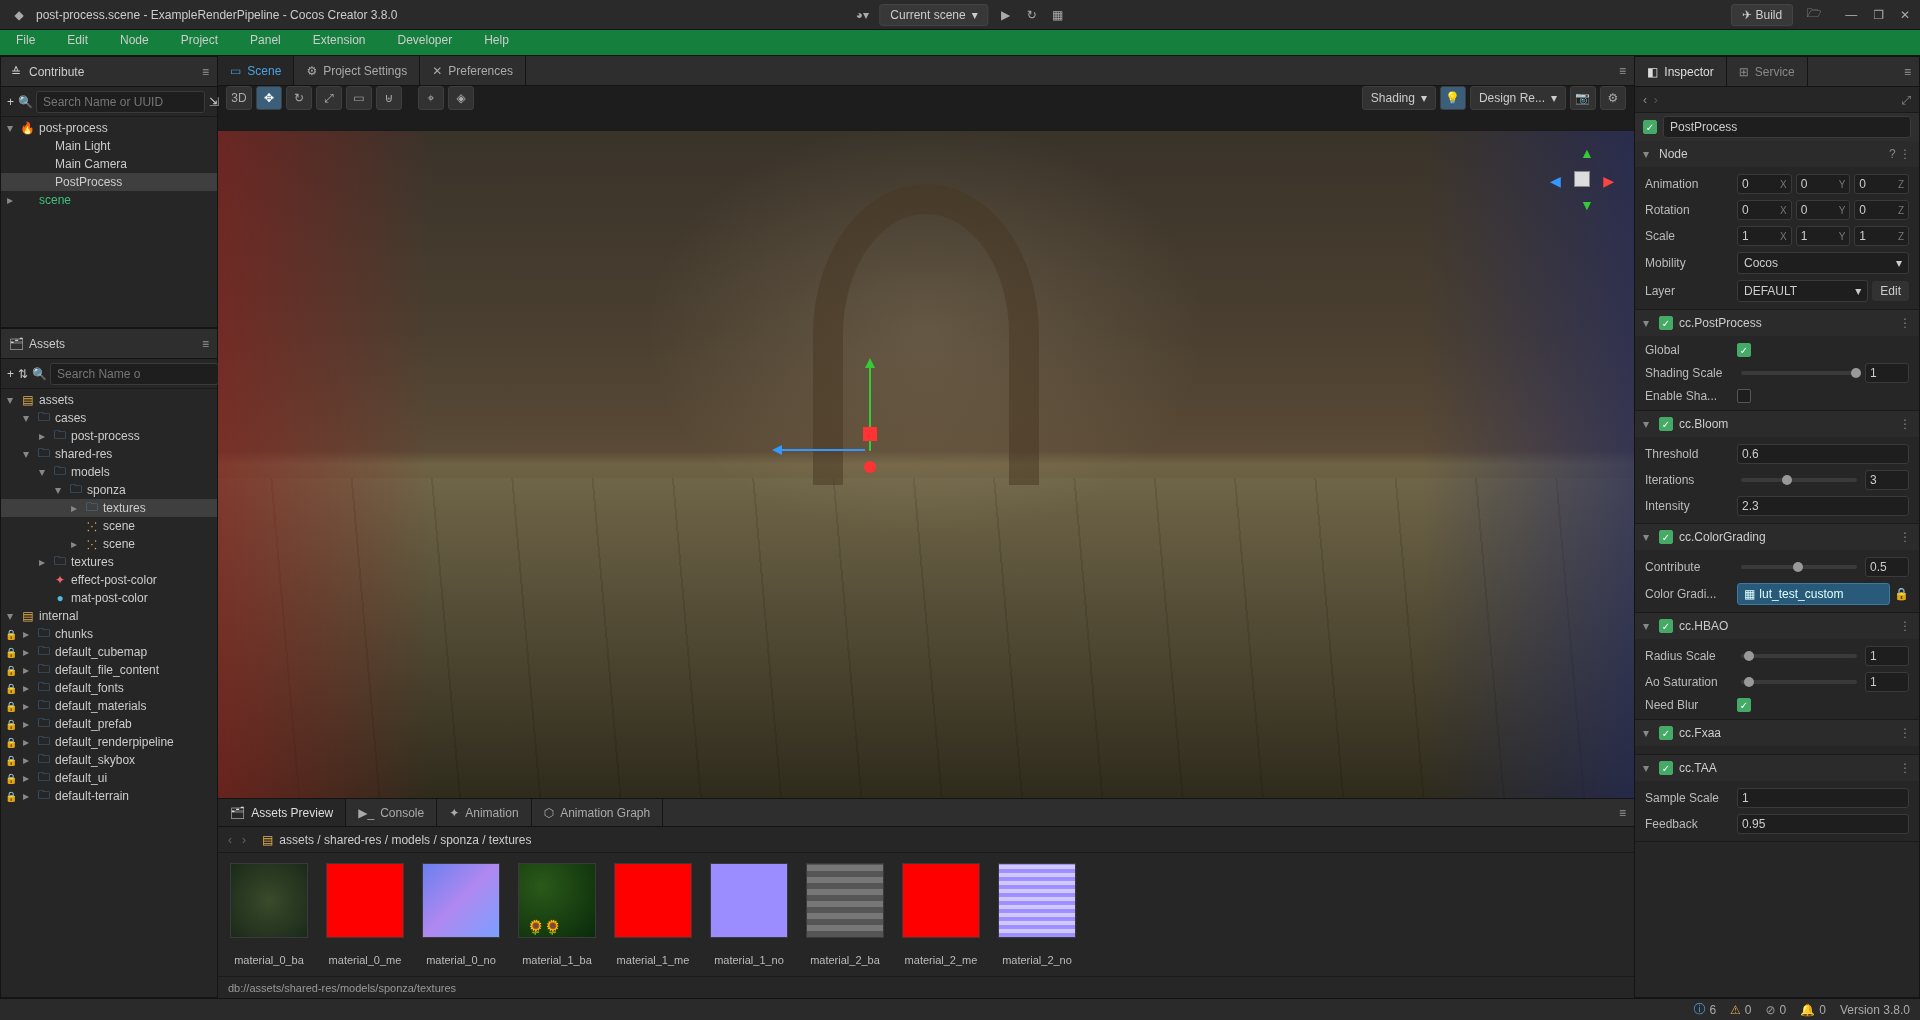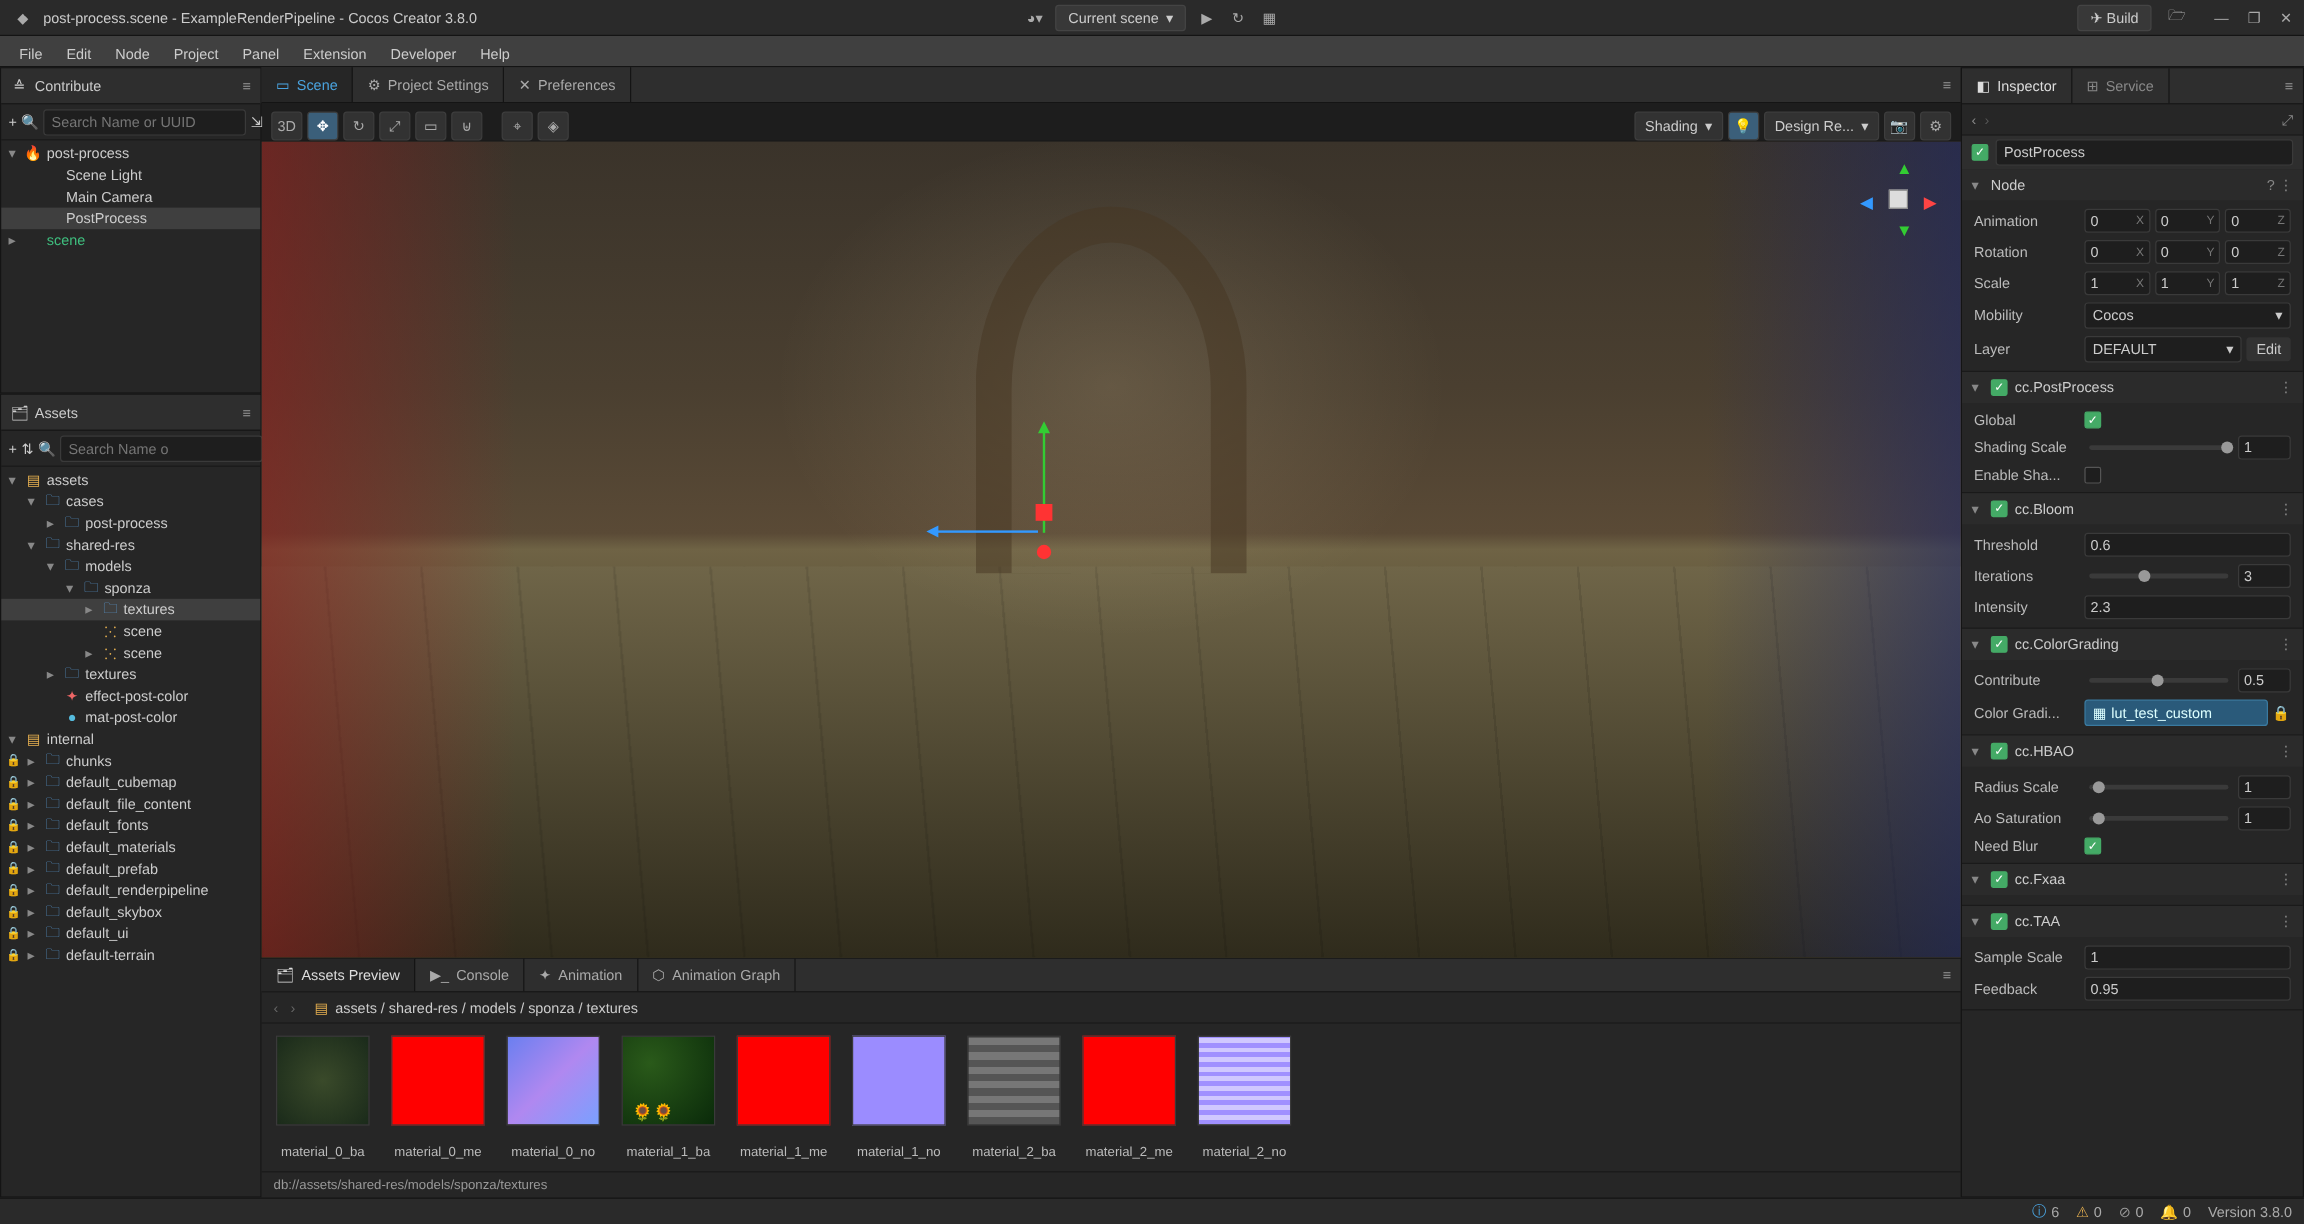--- a/index.html
+++ b/index.html
@@ -5,21 +5,21 @@
 * { margin: 0; padding: 0; box-sizing: border-box; font-family: -apple-system, BlinkMacSystemFont, "Segoe UI", Arial, sans-serif; font-size: 12px; }
 body { background: #1d1d1d; color: #ccc; width: 1920px; height: 1020px; overflow: hidden; display: flex; flex-direction: column; }
 .titlebar { height: 30px; background: #2a2a2a; display: flex; align-items: center; padding: 0 10px; justify-content: space-between; border-bottom: 1px solid #141414; }
 .titlebar-left { display: flex; align-items: center; gap: 8px; }
 .titlebar-center { display: flex; align-items: center; gap: 8px; position: absolute; left: 50%; transform: translateX(-50%); }
 .scene-dd { background: #383838; border: 1px solid #444; padding: 3px 10px; border-radius: 3px; display: flex; align-items: center; gap: 6px; }
 .titlebar-right { display: flex; align-items: center; gap: 12px; }
 .tb-btn { background: #383838; border: 1px solid #444; padding: 3px 10px; border-radius: 3px; }
 .tb-icon { width: 18px; height: 18px; display: inline-flex; align-items: center; justify-content: center; color: #aaa; }
 .win-ctrls { display:flex; gap:16px; margin-left:10px; color:#aaa; }
-.menubar { height: 26px; background: #404040; display: flex; align-items: flex-end; padding: 0 8px; gap: 4px; border-bottom: 1px solid #141414; }
+.menubar { height: 26px; background: #15803d; display: flex; align-items: flex-start; padding: 0 8px; gap: 16px; border-bottom: 1px solid #141414; }
 .menubar span { padding: 3px 8px; cursor: pointer; color:#ccc; }
 .main { flex: 1; display: flex; min-height: 0; }
 .panel { background: #262626; border: 1px solid #141414; display: flex; flex-direction: column; }
 .panel-header { height: 30px; background: #2e2e2e; display: flex; align-items: center; padding: 0 8px; gap: 8px; border-bottom: 1px solid #141414; justify-content: space-between; color:#ccc; }
 .panel-header .title { display:flex; align-items:center; gap:6px; font-weight:500; }
 .panel-toolbar { height: 30px; display: flex; align-items: center; padding: 0 6px; gap: 4px; border-bottom: 1px solid #1a1a1a; }
 .search { flex:1; background:#1e1e1e; border:1px solid #3a3a3a; border-radius:3px; padding:3px 6px; color:#888; }
 .left-col { width: 218px; display:flex; flex-direction:column; }
 .hierarchy { flex: 0 0 272px; }
 .assets { flex: 1; min-height:0; }
@@ -31,21 +31,21 @@
 .caret{width:10px;display:inline-block;color:#888}
 .ficon{width:14px;height:14px;display:inline-flex;align-items:center;justify-content:center}
 .lock{position:absolute;left:4px;color:#666;font-size:10px}
 .assets .tree-item{position:relative}
 .center-col { flex:1; display:flex; flex-direction:column; min-width:0; }
 .center-tabs { height:30px; background:#2e2e2e; display:flex; align-items:center; border-bottom:1px solid #141414; justify-content:space-between; }
 .tabs-group{display:flex;align-items:center;height:100%}
 .tab { display:flex; align-items:center; gap:6px; padding:0 12px; height:100%; color:#aaa; border-right:1px solid #141414; }
 .tab.active { background:#262626; color:#4aa3df; }
 .viewport-wrap{flex:1;display:flex;flex-direction:column;min-height:0}
-.viewport-toolbar{height:32px;display:flex;align-items:flex-end;justify-content:space-between;padding:0 8px;gap:6px;border-bottom:1px solid #1a1a1a}
+.viewport-toolbar{height:45px;display:flex;align-items:flex-start;justify-content:space-between;padding:0 8px;gap:6px;border-bottom:1px solid #1a1a1a}
 .vt-left,.vt-right{display:flex;align-items:center;gap:4px}
 .vbtn{width:26px;height:24px;background:#323232;border:1px solid #3e3e3e;border-radius:3px;display:flex;align-items:center;justify-content:center;color:#aaa}
 .vbtn.active{background:#3b5f7a;color:#fff}
 .vsel{height:24px;background:#323232;border:1px solid #3e3e3e;border-radius:3px;padding:0 8px;display:flex;align-items:center;gap:6px;color:#ccc}
 .viewport{flex:1;position:relative;background:linear-gradient(180deg,#3a332a 0%,#4a3f30 30%,#5a4a36 48%,#6f6345 50%,#5c5338 60%,#3d3820 100%);overflow:hidden}
 .vp-overlay{position:absolute;inset:0;background:
  radial-gradient(ellipse 400px 300px at 50% 30%, rgba(255,230,180,0.15), transparent 70%),
  linear-gradient(90deg, rgba(140,30,30,0.6) 0%, transparent 15%, transparent 85%, rgba(30,40,100,0.6) 100%);
 }
 .vp-arch{position:absolute;left:42%;top:8%;width:16%;height:45%;border:30px solid rgba(70,55,35,0.5);border-radius:50% 50% 0 0;border-bottom:none}
@@ -175,21 +175,21 @@
       </div>
       <div class="tree" id="hierarchy-tree">
           <div class="tree-item indent-0 ">
             <span class="caret">▾</span>
             <span class="ficon">🔥</span>
             <span>post-process</span>
           </div>
           <div class="tree-item indent-1 ">
             <span class="caret"></span>
             <span class="ficon"></span>
-            <span>Scene Light</span>
+            <span>Main Light</span>
           </div>
           <div class="tree-item indent-1 ">
             <span class="caret"></span>
             <span class="ficon"></span>
             <span>Main Camera</span>
           </div>
           <div class="tree-item indent-1 selected">
             <span class="caret"></span>
             <span class="ficon"></span>
             <span>PostProcess</span>

